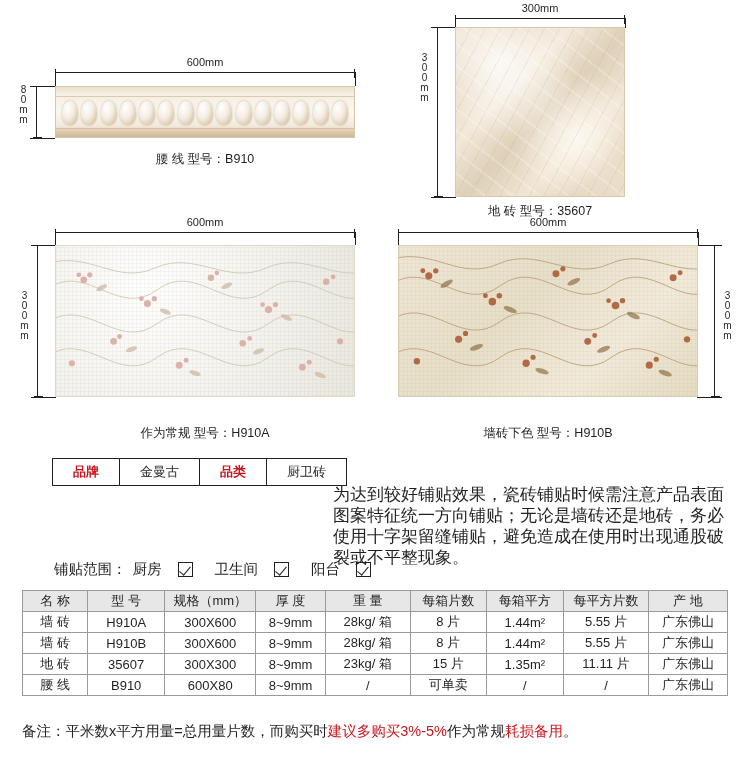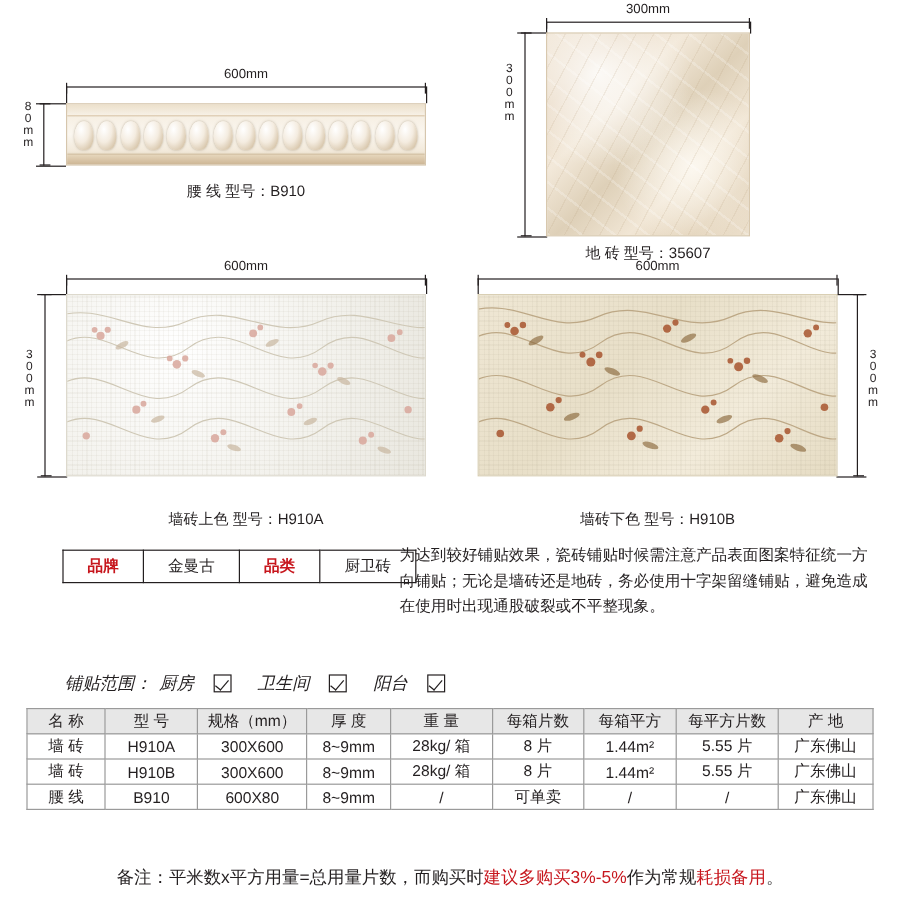--- a/index.html
+++ b/index.html
@@ -179,36 +179,35 @@
     color: #c7161d;
     font-weight: bold;
     text-align: center;
     width: 54px;
   }
   .spec-val { text-align: center; }
 
   
   #note-block {
     position: absolute;
-    left: 333px; top: 452px;
+    left: 333px; top: 484px;
     width: 392px;
-    font-size: 13px;
+    font-size: 17px;
     line-height: 21px;
     color: #231f20;
   }
   #note-warn { color: #c7161d; }
 
   
   #scope-row {
     position: absolute;
     left: 54px; top: 560px;
     font-size: 14.5px;
     display: flex;
     gap: 6px;
-    font-style: italic;
   }
   .scope-item { display: inline-flex; align-items: center; gap: 16px; margin-right: 16px; }
   .chk {
     display: inline-block;
     width: 15px; height: 15px;
     border: 1px solid #231f20;
     position: relative;
   }
   .chk::after {
     content: "";
@@ -241,21 +240,20 @@
   }
 
   
   #remark {
     position: absolute;
     left: 22px; top: 722px;
     width: 706px;
     font-size: 14.5px;
     color: #231f20;
     white-space: nowrap;
-    text-align: center;
   }
   .rd { color: #c7161d; }
 </style>
 </head>
 <body>
 
 <div class="dim-line-h" style="left:55px; top:72px; width:300px;"></div>
 <div class="dim-h" style="left:55px; top:56px; width:300px;">600mm</div>
 <div class="tick-v" style="left:55px; top:72px; height:14px;"></div>
 <div class="tick-v" style="left:355px; top:72px; height:14px;"></div>
@@ -350,21 +348,21 @@
       <ellipse cx="110" cy="66" rx="6" ry="2.4" transform="rotate(22 110 66)"></ellipse>
       <ellipse cx="172" cy="40" rx="6" ry="2.4" transform="rotate(-25 172 40)"></ellipse>
       <ellipse cx="232" cy="72" rx="6" ry="2.4" transform="rotate(24 232 72)"></ellipse>
       <ellipse cx="76" cy="104" rx="6" ry="2.4" transform="rotate(-20 76 104)"></ellipse>
       <ellipse cx="140" cy="128" rx="6" ry="2.4" transform="rotate(18 140 128)"></ellipse>
       <ellipse cx="204" cy="106" rx="6" ry="2.4" transform="rotate(-22 204 106)"></ellipse>
       <ellipse cx="266" cy="130" rx="6" ry="2.4" transform="rotate(20 266 130)"></ellipse>
     </g>
   </svg>
 </div>
-<div class="caption" style="left:55px; top:425px; width:300px;">墙砖上色  型号：H910A</div>
+<div class="caption" style="left:55px; top:425px; width:300px;">作为常规  型号：H910A</div>
 
 <div class="dim-line-h" style="left:398px; top:232px; width:300px;"></div>
 <div class="dim-h" style="left:398px; top:216px; width:300px;">600mm</div>
 <div class="tick-v" style="left:398px; top:232px; height:13px;"></div>
 <div class="tick-v" style="left:698px; top:232px; height:13px;"></div>
 
 <div class="dim-line-v" style="left:714px; top:245px; height:152px;"></div>
 <div class="dim-v" style="left:722px; top:290px; font-size:10px;">300mm</div>
 <div class="tick-h" style="left:697px; top:245px; width:25px;"></div>
 <div class="tick-h" style="left:697px; top:397px; width:25px;"></div>
@@ -479,20 +477,31 @@
       <td>H910B</td>
       <td>300X600</td>
       <td>8~9mm</td>
       <td>28kg/ 箱</td>
       <td>8 片</td>
       <td>1.44m²</td>
       <td>5.55 片</td>
       <td>广东佛山</td>
     </tr>
     <tr>
+      <td>地 砖</td>
+      <td>35607</td>
+      <td>300X300</td>
+      <td>8~9mm</td>
+      <td>23kg/ 箱</td>
+      <td>15 片</td>
+      <td>1.35m²</td>
+      <td>11.11 片</td>
+      <td>广东佛山</td>
+    </tr>
+    <tr>
       <td>腰 线</td>
       <td>B910</td>
       <td>600X80</td>
       <td>8~9mm</td>
       <td>/</td>
       <td>可单卖</td>
       <td>/</td>
       <td>/</td>
       <td>广东佛山</td>
     </tr>

